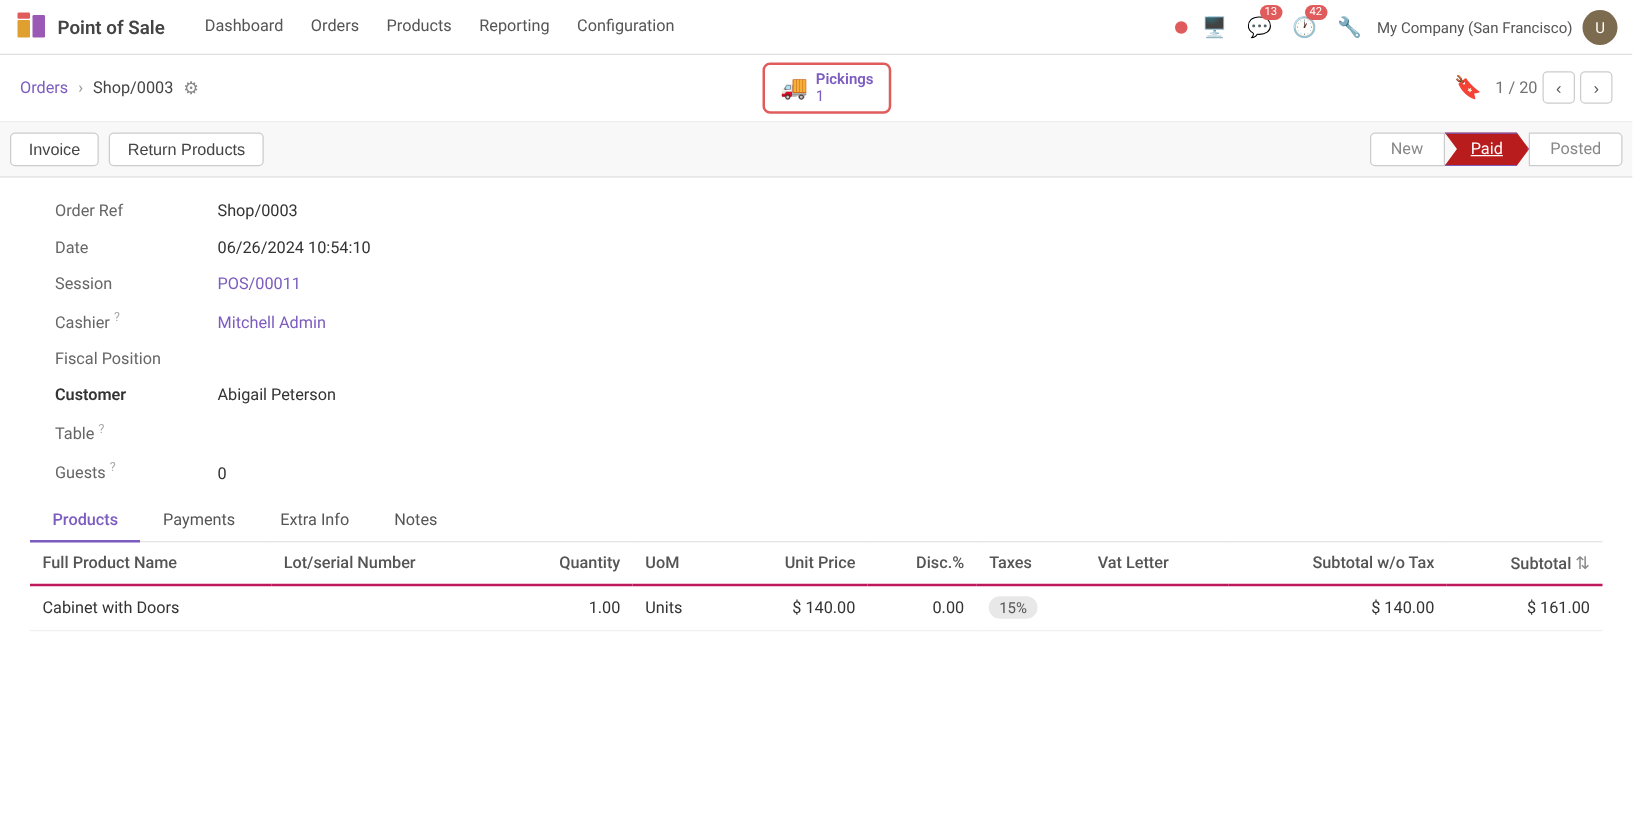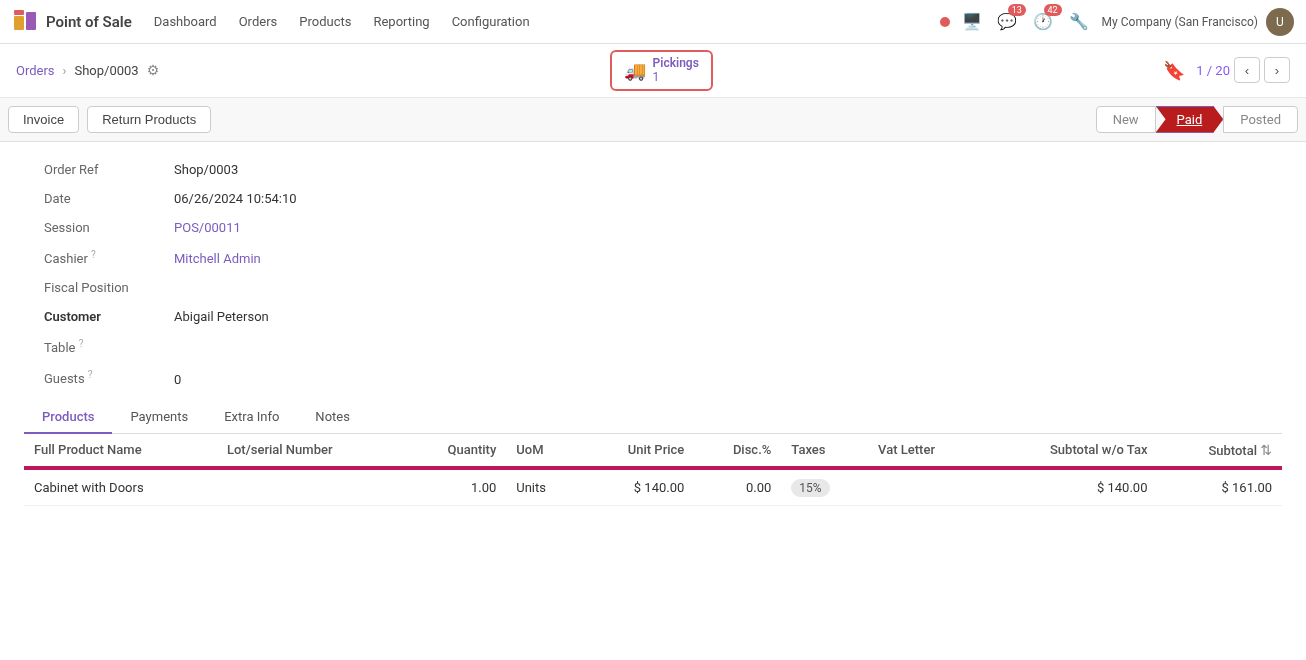--- a/index.html
+++ b/index.html
@@ -1,21 +1,21 @@
 <!DOCTYPE html>
 <html><head>
   <meta charset="utf-8">
   <style>
     * { box-sizing: border-box; margin: 0; padding: 0; }
     body { font-family: -apple-system, BlinkMacSystemFont, 'Segoe UI', Roboto, sans-serif; font-size: 13px; color: #333; background: #fff; }
 
     
     .top-nav {
       display: flex; align-items: center; background: #fff; border-bottom: 1px solid #e0e0e0;
-      padding: 0 12px; height: 44px; gap: 4px;
+      padding: 0 12px; height: 44px; gap: 14px;
     }
     .nav-logo { display: flex; align-items: center; gap: 6px; margin-right: 8px; }
     .nav-logo-icon { width: 28px; height: 28px; }
     .nav-logo-text { font-size: 15px; font-weight: 600; color: #444; }
     .nav-menu { display: flex; align-items: center; gap: 2px; flex: 1; }
     .nav-item { padding: 4px 10px; color: #555; cursor: pointer; border-radius: 4px; font-size: 13px; }
     .nav-right { display: flex; align-items: center; gap: 8px; }
     .nav-dot { width: 10px; height: 10px; background: #e05c5c; border-radius: 50%; }
     .nav-icon-btn { position: relative; cursor: pointer; color: #666; font-size: 16px; padding: 4px; }
     .badge { position: absolute; top: -4px; right: -4px; background: #e05c5c; color: #fff; font-size: 9px; border-radius: 8px; padding: 1px 4px; min-width: 14px; text-align: center; }
@@ -39,21 +39,21 @@
       display: flex; align-items: center; gap: 6px; cursor: pointer;
       background: #fff; color: #7c5cbf;
     }
     .pickings-truck { font-size: 18px; }
     .pickings-info { display: flex; flex-direction: column; line-height: 1.2; }
     .pickings-label { font-size: 12px; font-weight: 600; }
     .pickings-count { font-size: 12px; }
 
     
     .pagination { display: flex; align-items: center; gap: 4px; }
-    .page-num { font-size: 13px; color: #8b5cf6; }
+    .page-num { font-size: 13px; color: #737373; }
     .page-btn { width: 26px; height: 26px; border: 1px solid #ccc; border-radius: 4px; background: #fff; cursor: pointer; display: flex; align-items: center; justify-content: center; color: #555; }
     .bookmark-btn { font-size: 18px; color: #888; cursor: pointer; margin-right: 6px; }
 
     
     .toolbar {
       display: flex; align-items: center; padding: 8px 8px; gap: 8px;
       background: #f8f8f8; border-bottom: 1px solid #e0e0e0;
     }
     .btn-outline { border: 1px solid #ccc; background: #fff; padding: 5px 14px; border-radius: 4px; cursor: pointer; font-size: 13px; color: #444; }
     .status-pipeline { display: flex; align-items: center; margin-left: auto; }
@@ -77,21 +77,21 @@
     .form-value-link { color: #7c5cbf; font-size: 13px; cursor: pointer; }
 
     
     .tabs { display: flex; border-bottom: 1px solid #ddd; margin-top: 10px; }
     .tab { padding: 8px 18px; cursor: pointer; font-size: 13px; color: #555; border-bottom: 2px solid transparent; margin-bottom: -1px; }
     .tab.active { color: #7c5cbf; border-bottom: 2px solid #7c5cbf; font-weight: 500; }
 
     
     .table-area { margin-top: 0; }
     .data-table { width: 100%; border-collapse: collapse; font-size: 13px; }
-    .data-table th { text-align: left; padding: 8px 10px; color: #555; font-weight: 500; border-bottom: 4px solid #be185d; background: #fff; }
+    .data-table th { text-align: left; padding: 8px 10px; color: #555; font-weight: 500; border-bottom: 2px solid #be185d; background: #fff; }
     .data-table th.right { text-align: right; }
     .data-table td { padding: 10px 10px; border-bottom: 1px solid #f0f0f0; color: #333; }
     .data-table td.right { text-align: right; }
     .tax-badge { background: #e8e8e8; color: #555; border-radius: 10px; padding: 2px 8px; font-size: 12px; }
     .col-icon { font-size: 14px; color: #888; }
     .page-wrapper { height: 660px; overflow: hidden; display: flex; flex-direction: column; }
     .content-scroll { flex: 1; overflow-y: auto; }
   </style>
 </head>
 <body>

